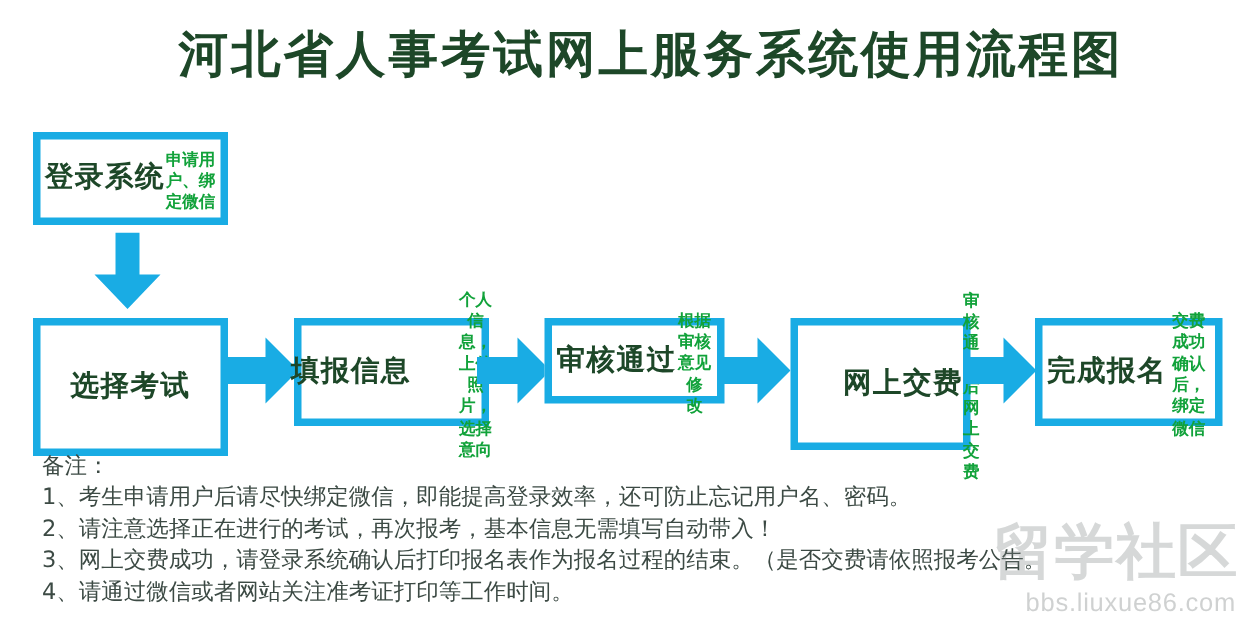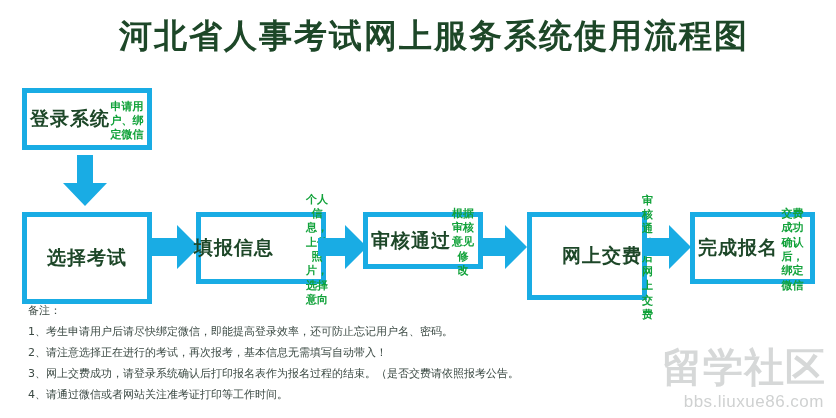--- a/index.html
+++ b/index.html
@@ -94,21 +94,21 @@
   #arrow-r-3    { left: 478px; top: 224px; }
   #arrow-r-4    { left: 642px; top: 224px; }
 
   
   .notes {
     position: absolute;
     left: 28px;
     top: 300px;
     width: 790px;
     color: #3c4a44;
-    font-size: 11px;
+    font-size: 15px;
     line-height: 21px;
     font-family: "DejaVu Sans", "Liberation Sans", sans-serif;
   }
   .notes .note-line { white-space: nowrap; }
 
   
   .watermark {
     position: absolute;
     right: 6px;
     bottom: 2px;

